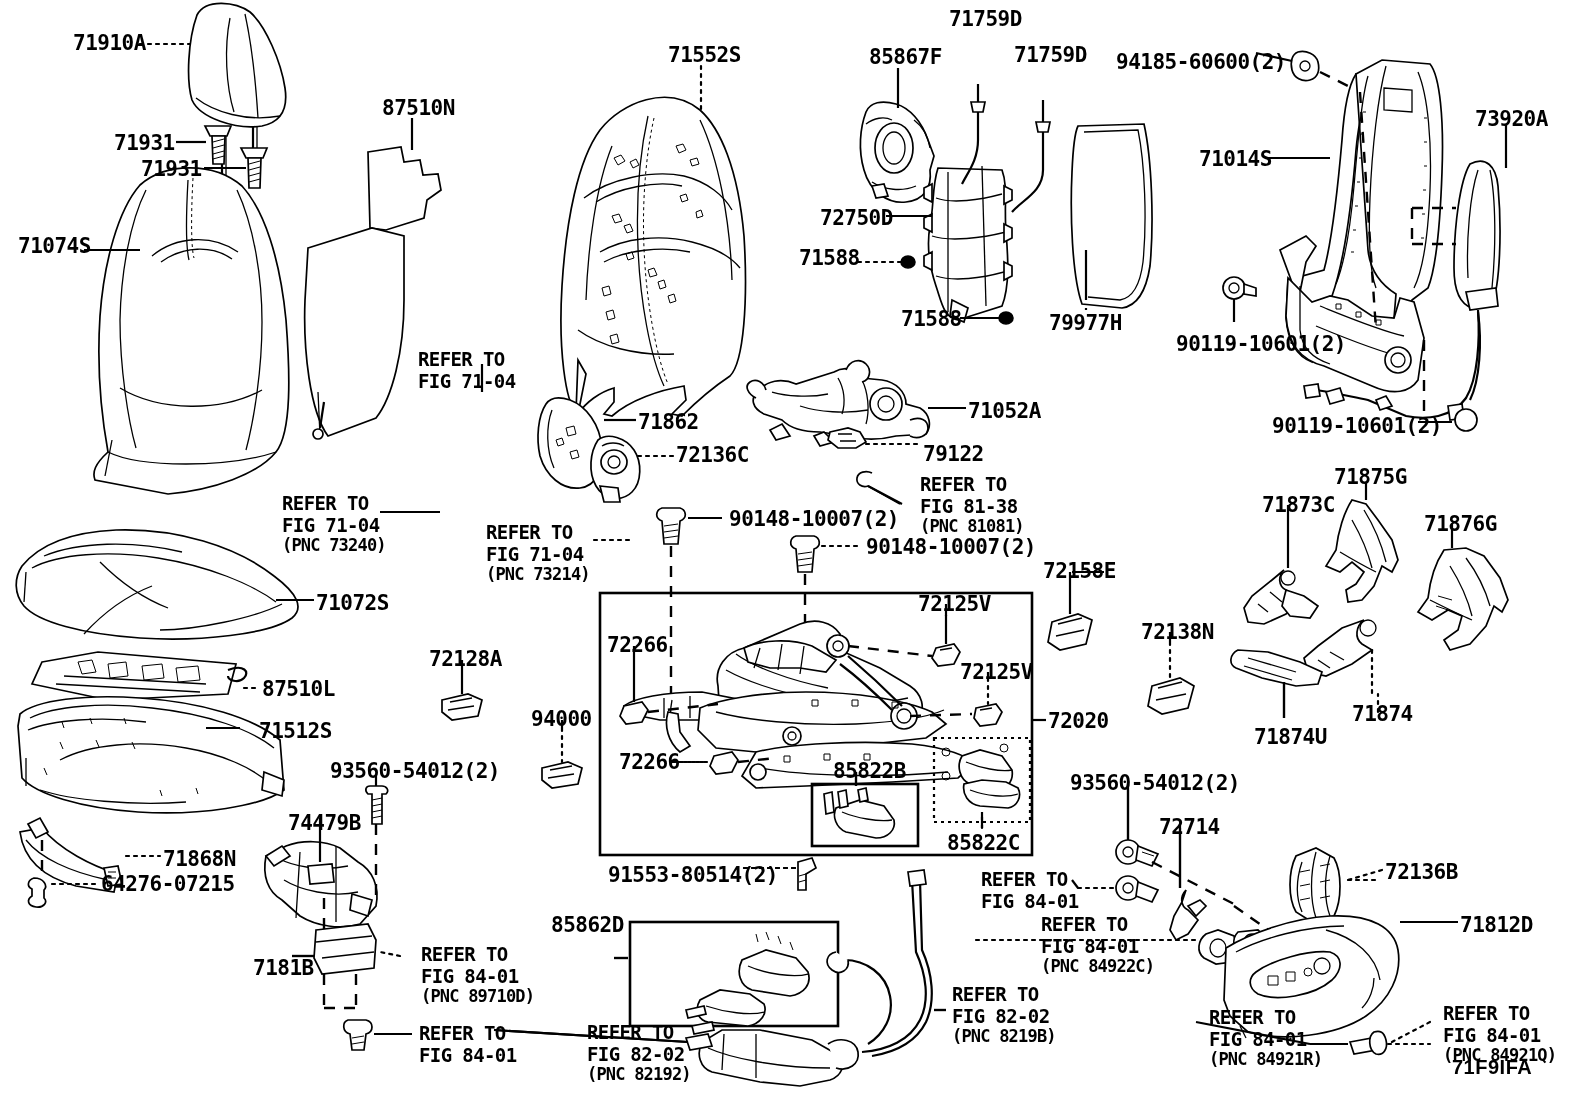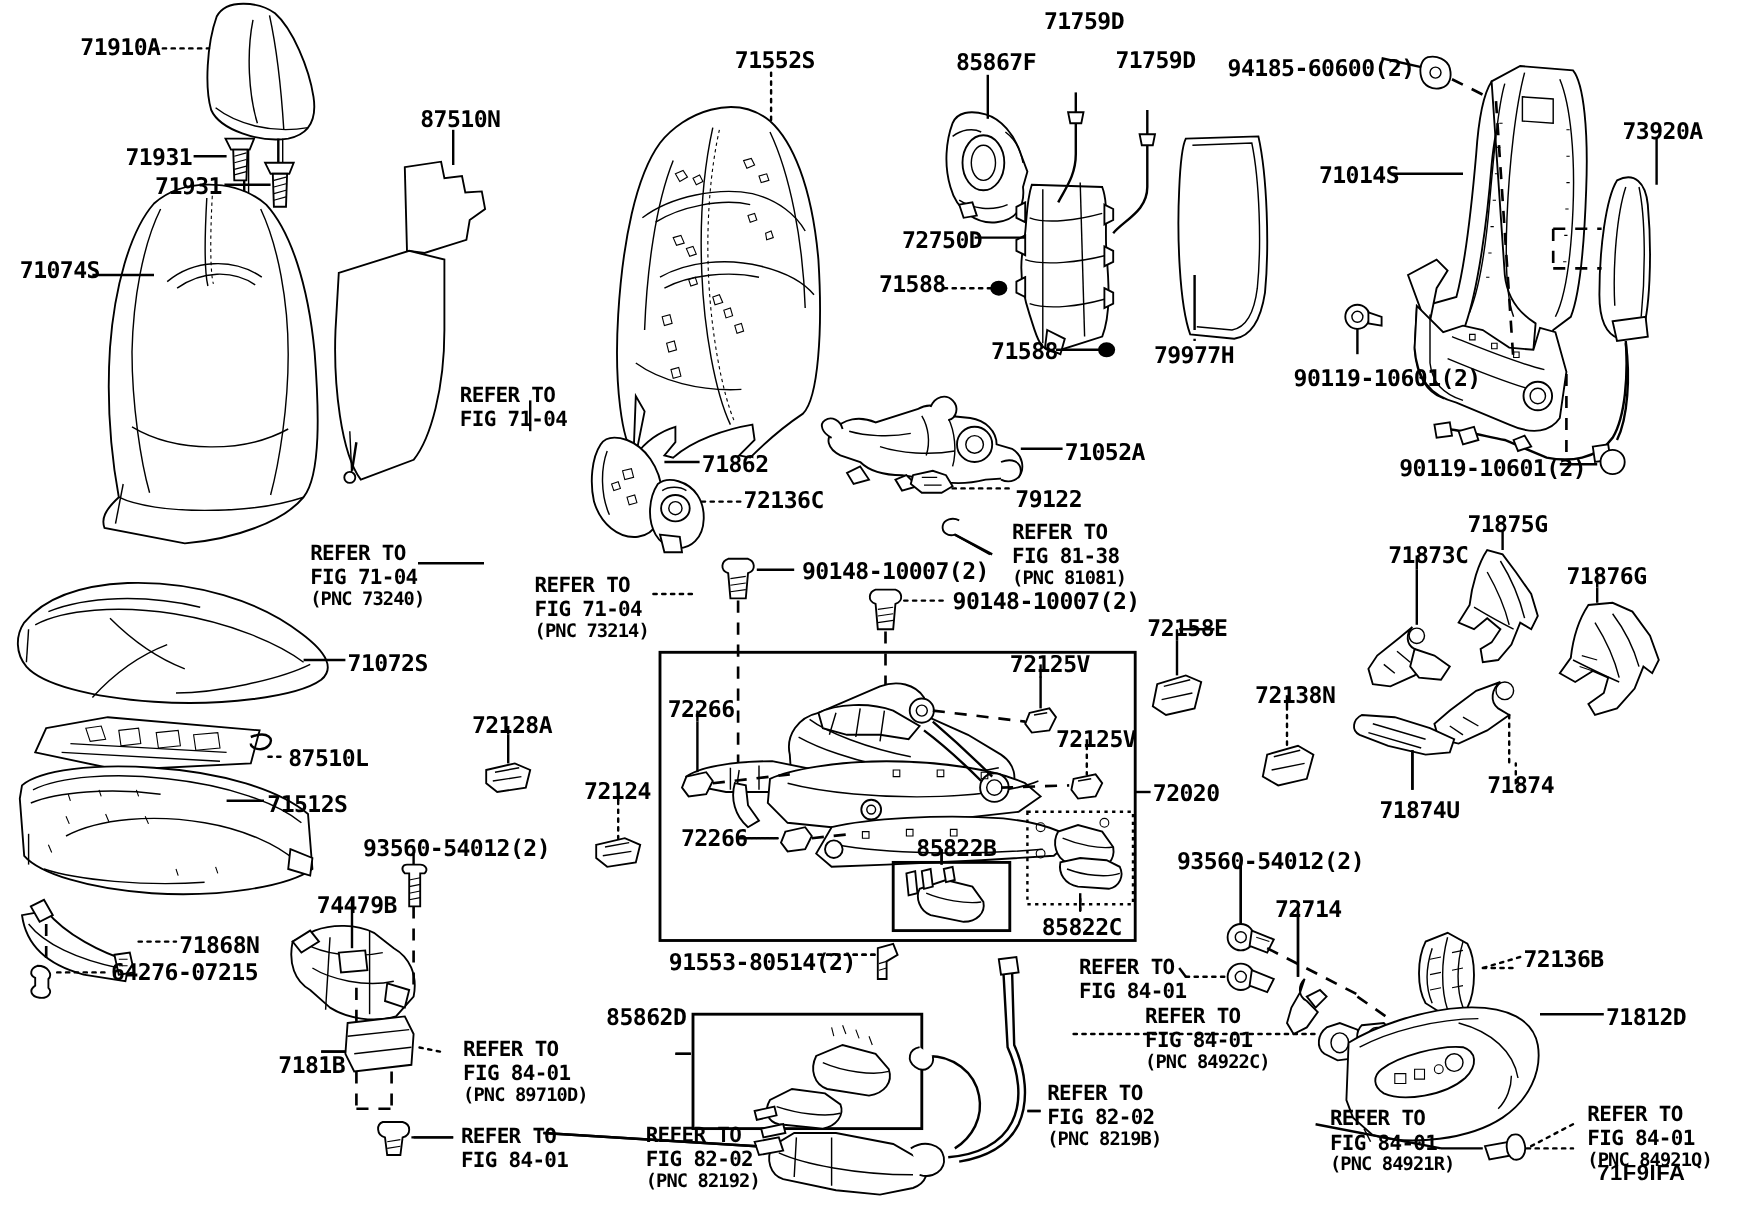--- a/index.html
+++ b/index.html
@@ -675,29 +675,29 @@
       <div class="lbl" style="left: 866px; top: 536px;">90148-10007(2)</div>
       <div class="lbl" style="left: 1043px; top: 560px;">72158E</div>
       <div class="lbl" style="left: 1334px; top: 466px;">71875G</div>
       <div class="lbl" style="left: 1262px; top: 494px;">71873C</div>
       <div class="lbl" style="left: 1424px; top: 513px;">71876G</div>
       <div class="lbl" style="left: 918px; top: 593px;">72125V</div>
       <div class="lbl" style="left: 607px; top: 634px;">72266</div>
       <div class="lbl" style="left: 960px; top: 661px;">72125V</div>
       <div class="lbl" style="left: 1141px; top: 621px;">72138N</div>
       <div class="lbl" style="left: 429px; top: 648px;">72128A</div>
-      <div class="lbl" style="left: 531px; top: 708px;">72124</div>
+      <div class="lbl" style="left: 531px; top: 708px;">94000</div>
       <div class="lbl" style="left: 1048px; top: 710px;">72020</div>
       <div class="lbl" style="left: 1352px; top: 703px;">71874</div>
       <div class="lbl" style="left: 1254px; top: 726px; text-align: center;">71874U</div>
       <div class="lbl" style="left: 619px; top: 751px;">72266</div>
       <div class="lbl" style="left: 833px; top: 760px;">85822B</div>
       <div class="lbl" style="left: 947px; top: 832px;">85822C</div>
       <div class="lbl" style="left: 262px; top: 678px;">87510L</div>
-      <div class="lbl" style="left: 243px; top: 720px; text-align: right;">71512S</div>
+      <div class="lbl" style="left: 259px; top: 720px; text-align: right;">71512S</div>
       <div class="lbl" style="left: 330px; top: 760px;">93560-54012(2)</div>
       <div class="lbl" style="left: 288px; top: 812px;">74479B</div>
       <div class="lbl" style="left: 163px; top: 848px; text-align: right;">71868N</div>
       <div class="lbl" style="left: 101px; top: 873px;">64276-07215</div>
       <div class="lbl" style="left: 253px; top: 957px;">7181B</div>
       <div class="lbl" style="left: 608px; top: 864px;">91553-80514(2)</div>
       <div class="lbl" style="left: 551px; top: 914px;">85862D</div>
       <div class="lbl" style="left: 1070px; top: 772px;">93560-54012(2)</div>
       <div class="lbl" style="left: 1159px; top: 816px;">72714</div>
       <div class="lbl" style="left: 1385px; top: 861px;">72136B</div>

